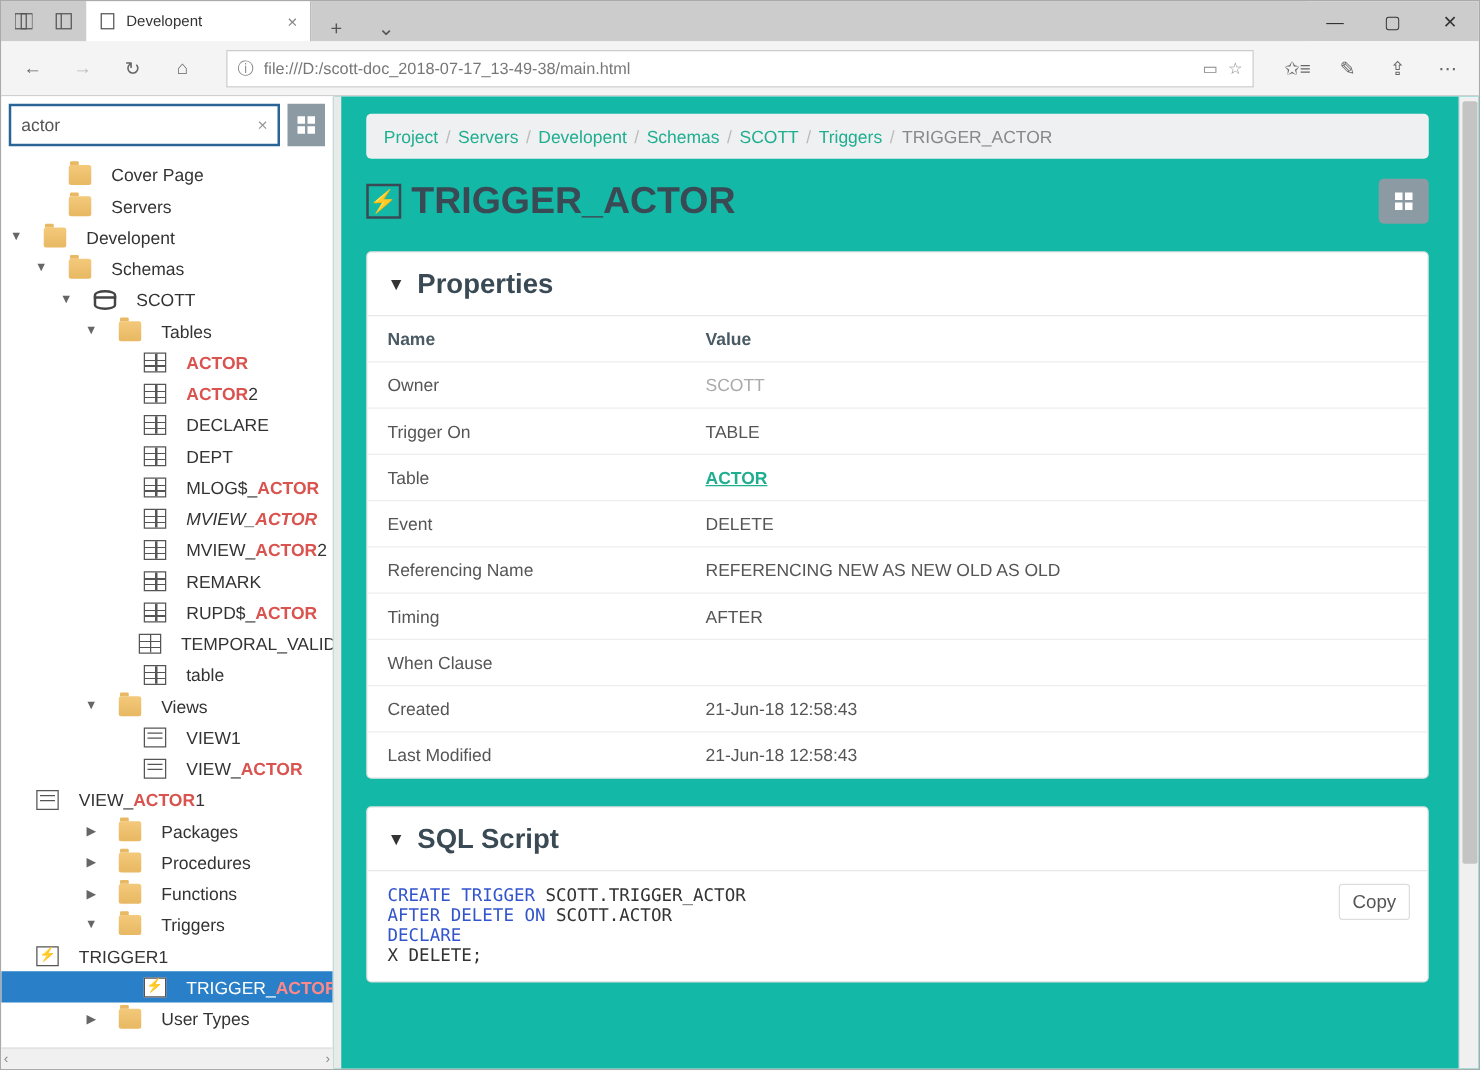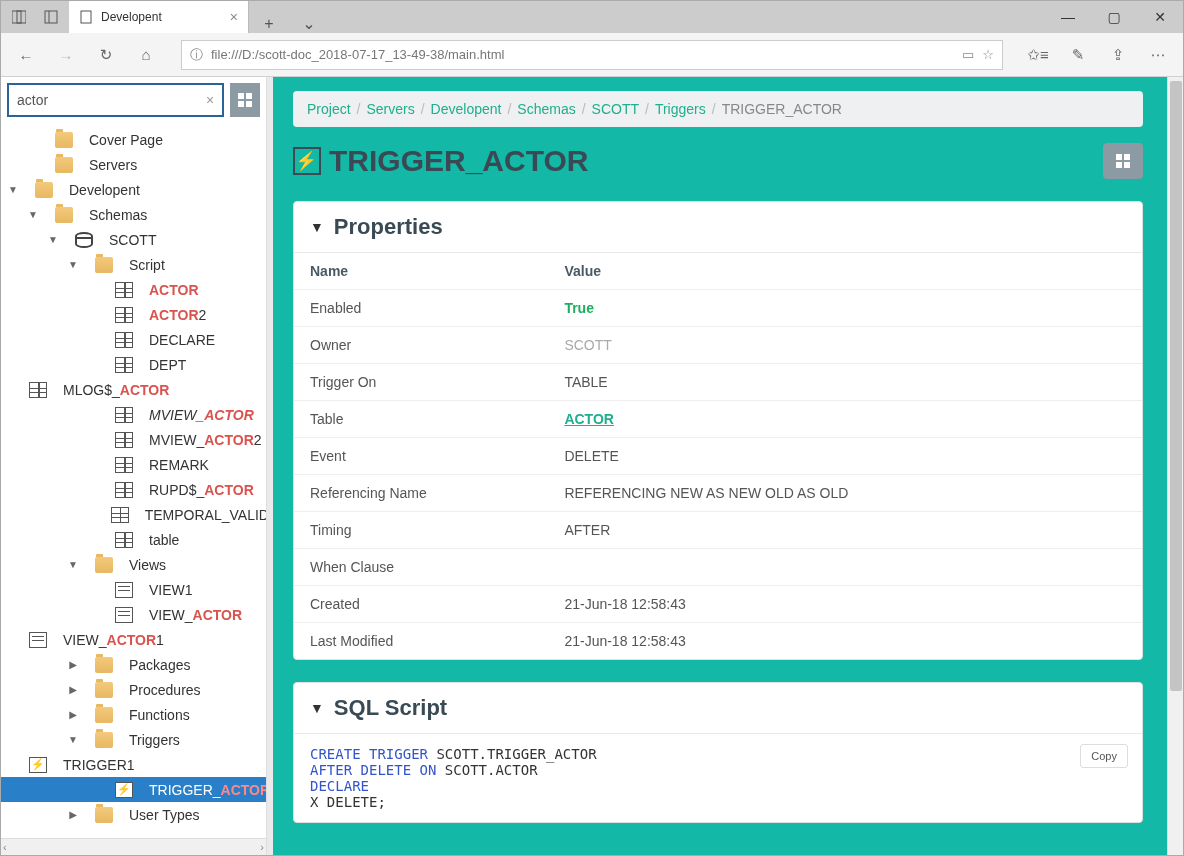--- a/index.html
+++ b/index.html
@@ -85,21 +85,21 @@
 .prop-table th, .prop-table td { text-align: left; padding: 10px 16px; border-bottom: 1px solid #eee; font-size: 14px; }
 .prop-table th { color: #4a5a64; font-weight: 700; }
 .prop-table td { color: #555; }
 .prop-table td .green { color: #1fae5f; font-weight: 600; }
 .prop-table td .muted { color: #aaa; }
 .prop-table td .link { color: #1fae8f; text-decoration: underline; font-weight:600; }
 .prop-table tr:last-child td { border-bottom: none; }
 .prop-table .col-name { width: 30%; }
 
 .sql-body { padding: 12px 16px; font-family: Consolas, monospace; font-size: 14px; position: relative; }
-.copy-btn { position: absolute; right: 14px; top: 10px; border: 1px solid #ddd; background: #fff; padding: 5px 10px; border-radius: 3px; font-size: 11px; color: #555; cursor: pointer; }
+.copy-btn { position: absolute; right: 14px; top: 10px; border: 1px solid #ddd; background: #fff; padding: 5px 10px; border-radius: 3px; font-size: 15px; color: #555; cursor: pointer; }
 .kw { color: #3355cc; }
 .ident { color: #333; }
 
 svg.grid-icon { width:16px; height:16px; }
 </style>
 </head>
 <body>
 
 <div class="window">
 
@@ -193,21 +193,21 @@
               <span>Schemas</span>
             </div>
             <div class="tree-row" style="padding-left: 46px;">
               <span class="caret">▼</span>
               <span class="node-icon icon-db"></span>
               <span>SCOTT</span>
             </div>
             <div class="tree-row" style="padding-left: 66px;">
               <span class="caret">▼</span>
               <span class="node-icon icon-folder"></span>
-              <span>Script</span>
+              <span>Tables</span>
             </div>
             <div class="tree-row" style="padding-left: 86px;">
               <span class="caret none">▶</span>
               <span class="node-icon icon-table"></span>
               <span><span class="hl">ACTOR</span></span>
             </div>
             <div class="tree-row" style="padding-left: 86px;">
               <span class="caret none">▶</span>
               <span class="node-icon icon-table"></span>
               <span><span class="hl">ACTOR</span>2</span>
@@ -215,21 +215,21 @@
             <div class="tree-row" style="padding-left: 86px;">
               <span class="caret none">▶</span>
               <span class="node-icon icon-table"></span>
               <span>DECLARE</span>
             </div>
             <div class="tree-row" style="padding-left: 86px;">
               <span class="caret none">▶</span>
               <span class="node-icon icon-table"></span>
               <span>DEPT</span>
             </div>
-            <div class="tree-row" style="">
+            <div class="tree-row" style="padding-left: 86px;">
               <span class="caret none">▶</span>
               <span class="node-icon icon-table"></span>
               <span>MLOG$_<span class="hl">ACTOR</span></span>
             </div>
             <div class="tree-row" style="padding-left: 86px; font-style: italic;">
               <span class="caret none">▶</span>
               <span class="node-icon icon-table"></span>
               <span>MVIEW_<span class="hl">ACTOR</span></span>
             </div>
             <div class="tree-row" style="padding-left: 86px;">
@@ -349,24 +349,20 @@
           </div>
           <table class="prop-table">
             <thead>
               <tr>
                 <th class="col-name">Name</th>
                 <th>Value</th>
               </tr>
             </thead>
             <tbody id="prop-body">
                 <tr>
-                  <td>Enabled</td>
-                  <td><span class="green">True</span></td>
-                </tr>
-                <tr>
                   <td>Owner</td>
                   <td><span class="muted">SCOTT</span></td>
                 </tr>
                 <tr>
                   <td>Trigger On</td>
                   <td><span>TABLE</span></td>
                 </tr>
                 <tr>
                   <td>Table</td>
                   <td><span class="link">ACTOR</span></td>

